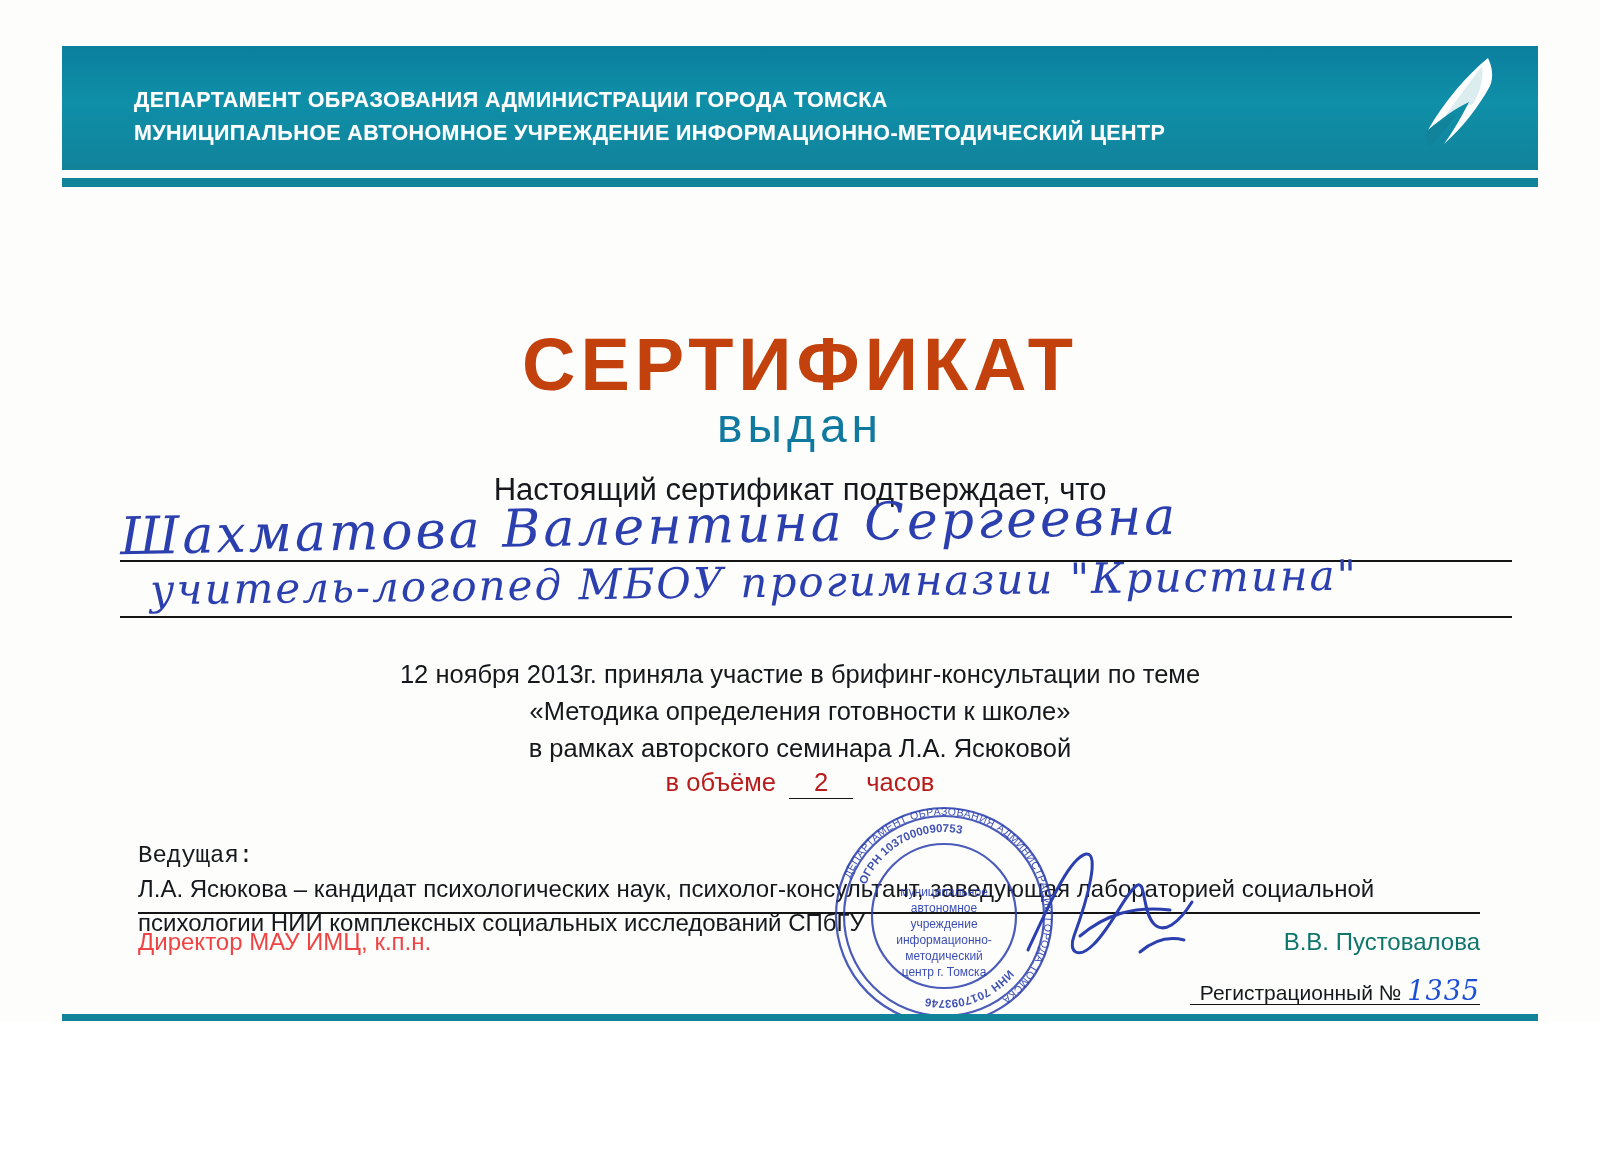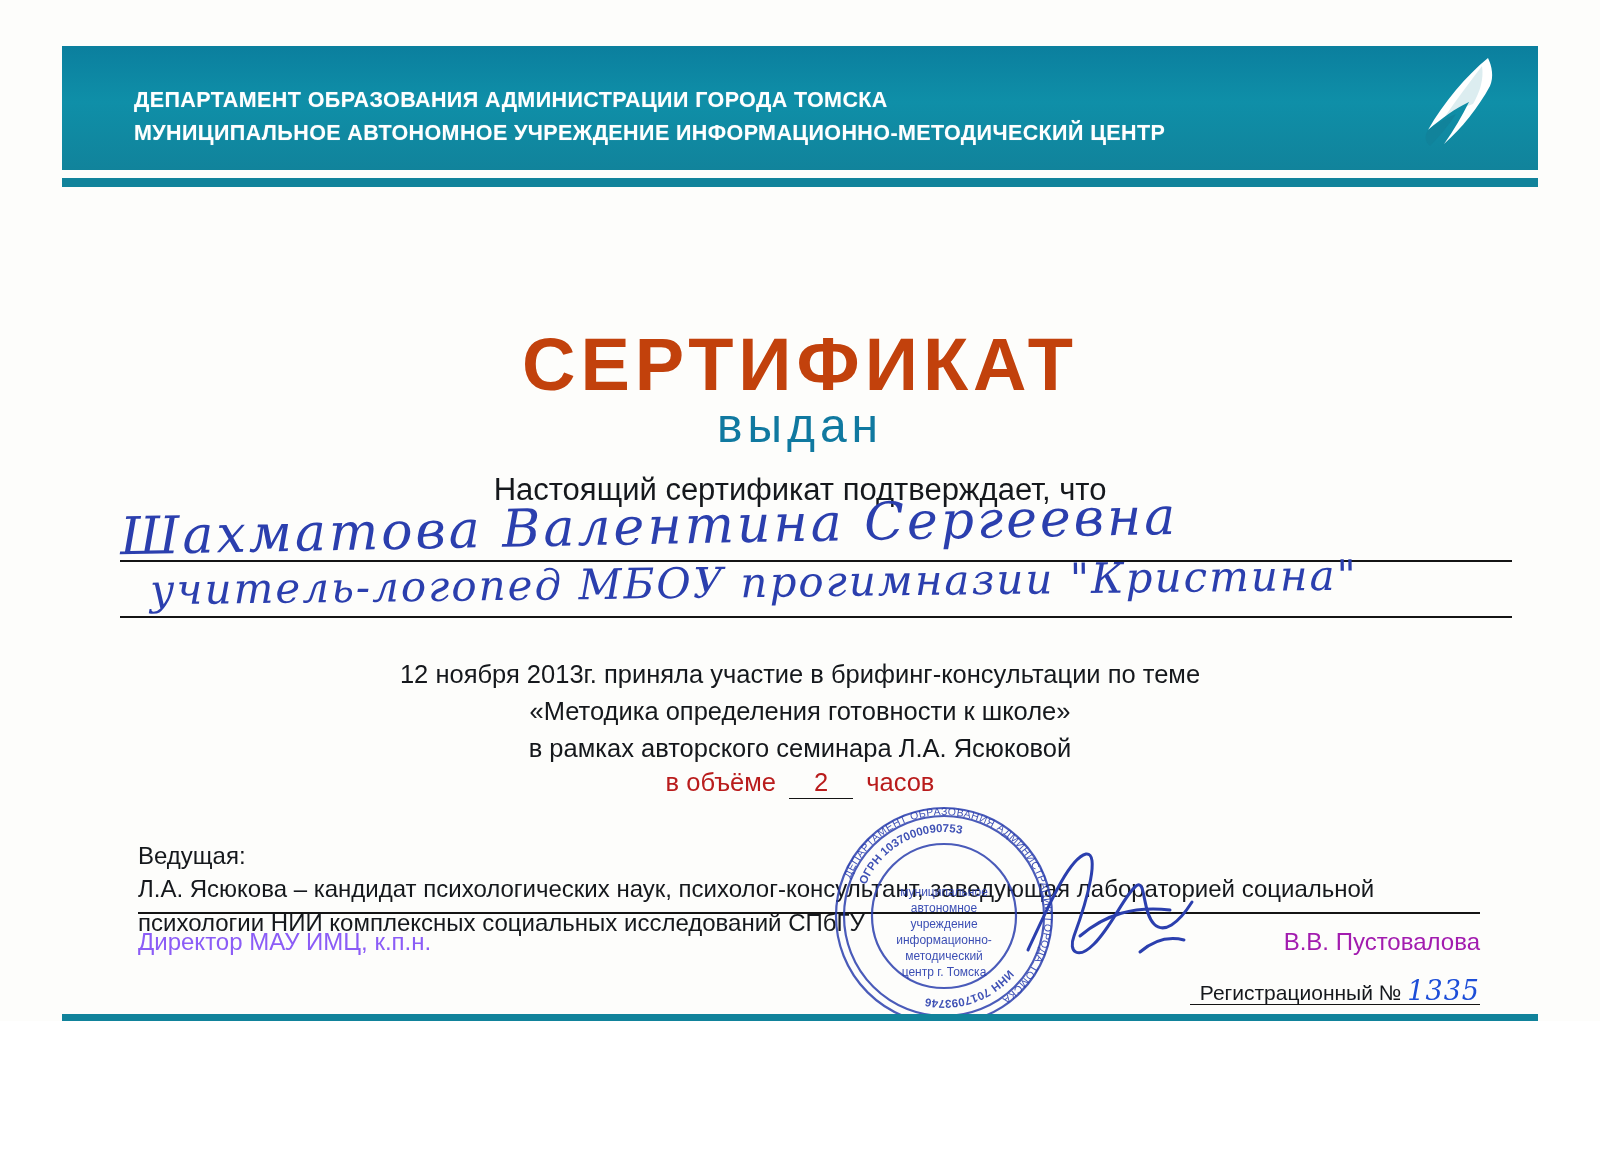--- a/index.html
+++ b/index.html
@@ -166,20 +166,21 @@
     margin: 0 6px;
   }
 
   
   .lead-label {
     position: absolute;
     left: 138px;
     top: 842px;
     font-size: 24px;
     color: #15181c;
+    font-family: Liberation Mono, monospace;
   }
   .lead-text {
     position: absolute;
     left: 138px;
     top: 872px;
     width: 1340px;
     font-size: 24px;
     line-height: 34px;
     color: #15181c;
   }
@@ -189,28 +190,28 @@
     top: 912px;
     width: 1342px;
     height: 1.5px;
     background: #141414;
   }
   .director-label {
     position: absolute;
     left: 138px;
     top: 928px;
     font-size: 24px;
-    color: #8b5cf6;
+    color: #ef4444;
   }
   .director-name {
     position: absolute;
     right: 120px;
     top: 928px;
     font-size: 24px;
-    color: #a21caf;
+    color: #0f766e;
   }
   .reg-row {
     position: absolute;
     right: 120px;
     top: 975px;
     font-size: 21px;
     color: #15181c;
   }
   .reg-number {
     font-family: "DejaVu Serif", serif;

